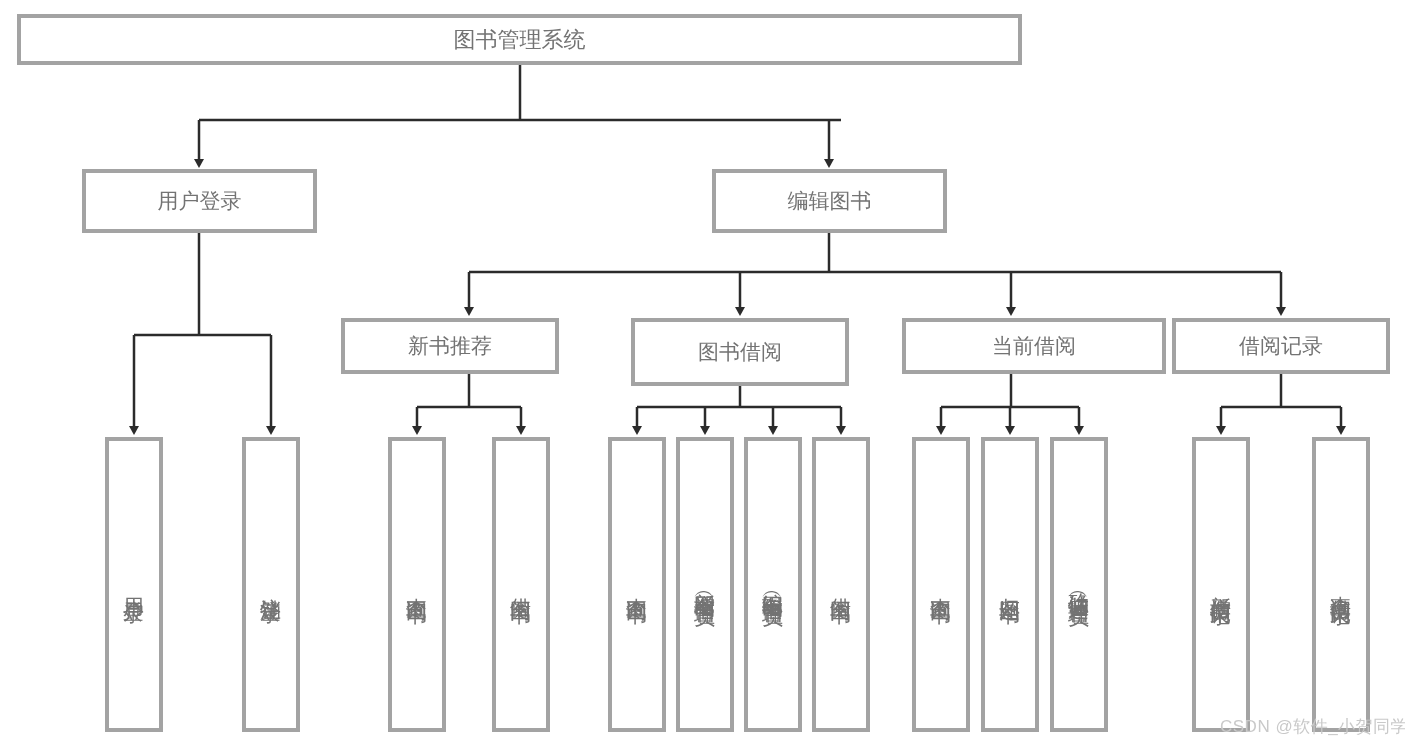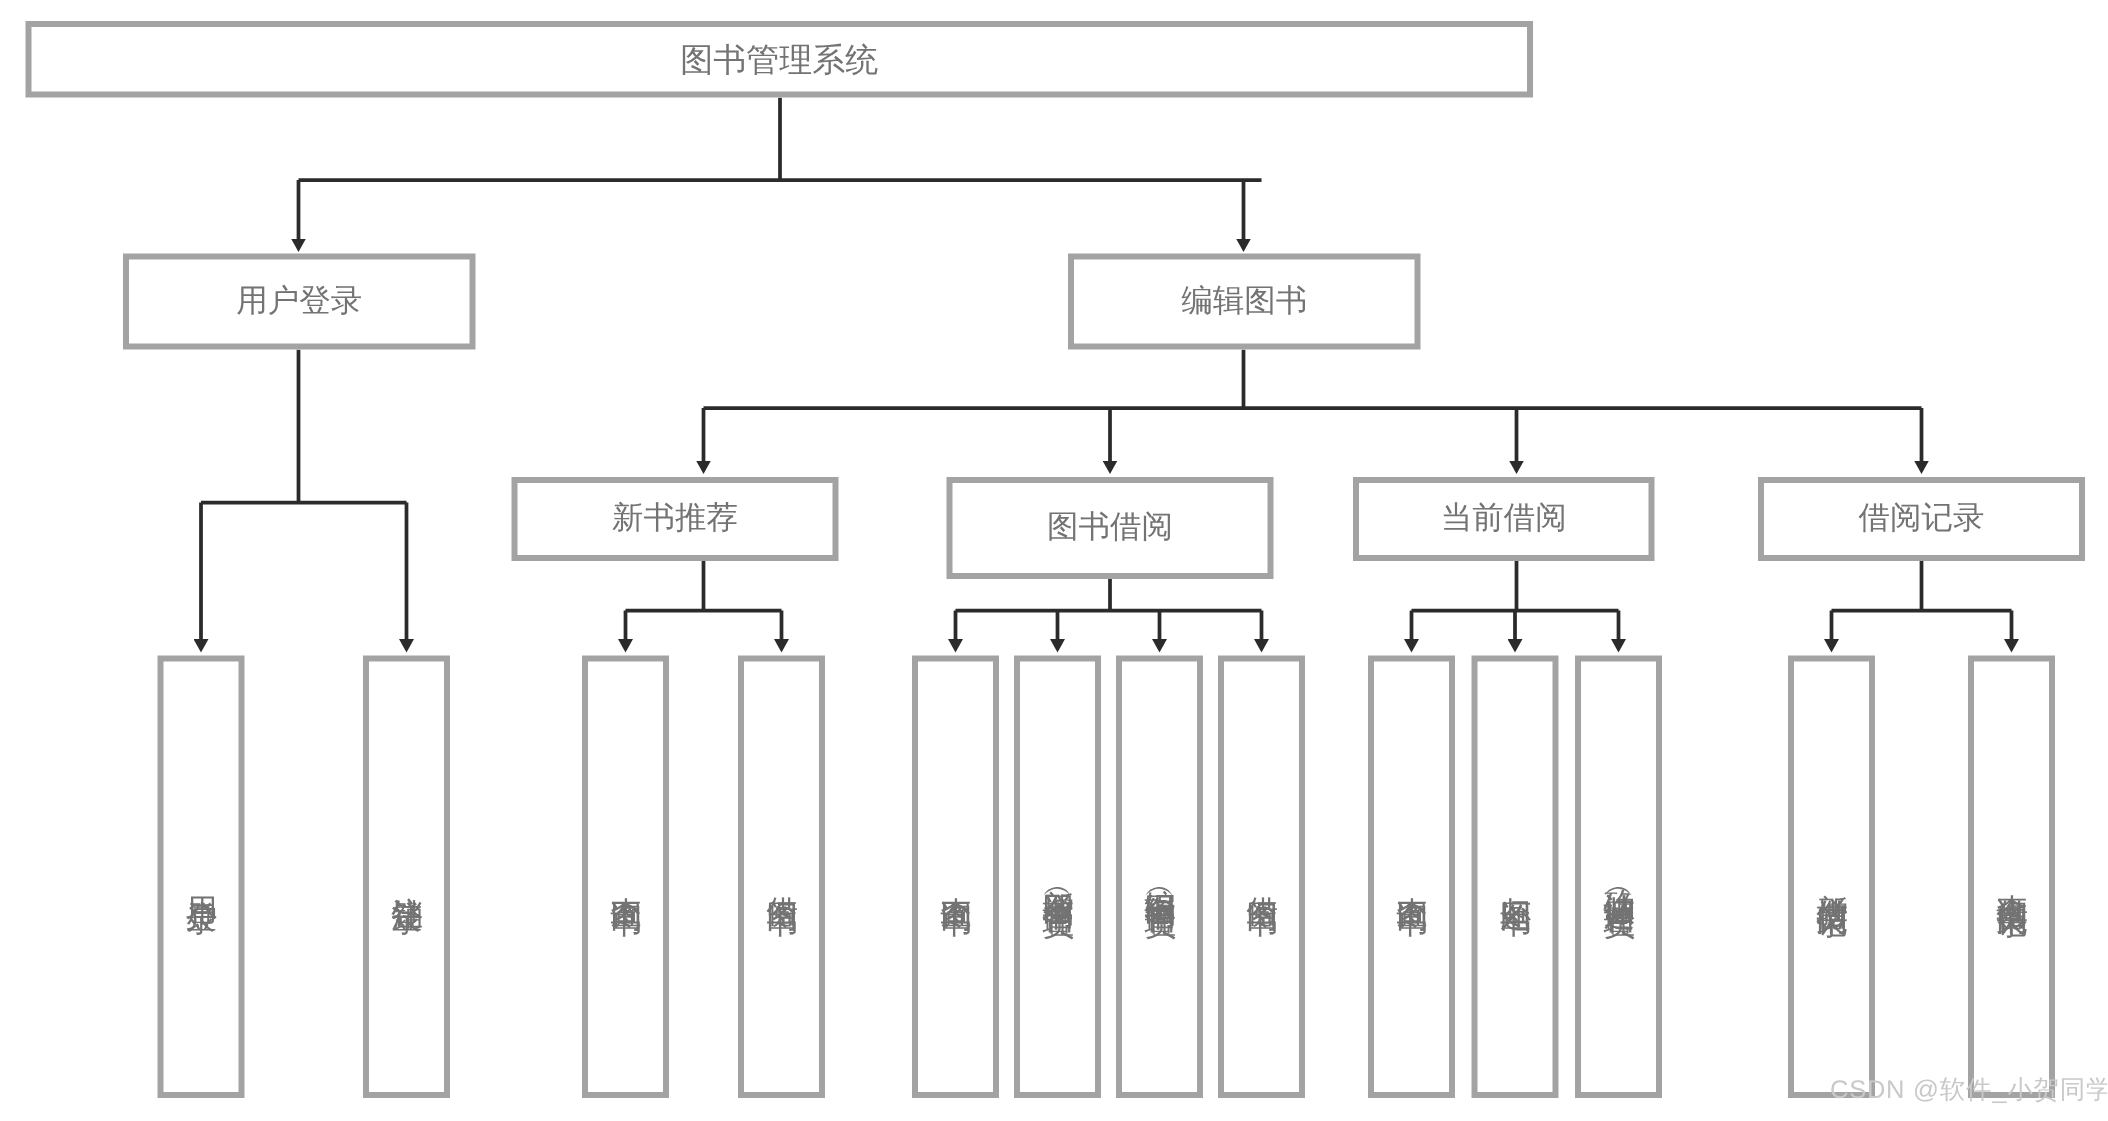--- a/index.html
+++ b/index.html
@@ -135,21 +135,21 @@
   <div class="node h" style="left:712px; top:169px; width:235px; height:64px;">
     <span class="label">编辑图书</span>
   </div>
 
   <div class="node h" style="left:341px; top:318px; width:218px; height:56px;">
     <span class="label">新书推荐</span>
   </div>
   <div class="node h" style="left:631px; top:318px; width:218px; height:68px;">
     <span class="label">图书借阅</span>
   </div>
-  <div class="node h" style="left:902px; top:318px; width:201px; height:56px;">
+  <div class="node h" style="left:902px; top:318px; width:264px; height:56px;">
     <span class="label">当前借阅</span>
   </div>
   <div class="node h" style="left:1172px; top:318px; width:218px; height:56px;">
     <span class="label">借阅记录</span>
   </div>
 
   <div class="node v" style="left:105px; top:437px; width:58px; height:295px;">
     <span class="label">用户登录</span>
   </div>
   <div class="node v" style="left:242px; top:437px; width:58px; height:295px;">

